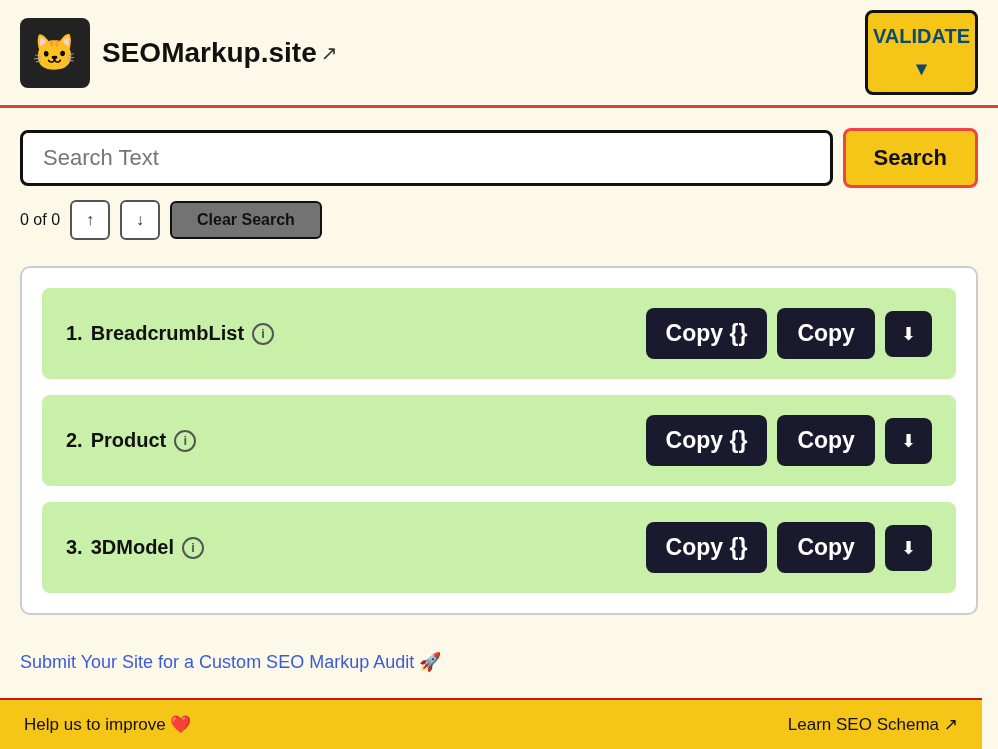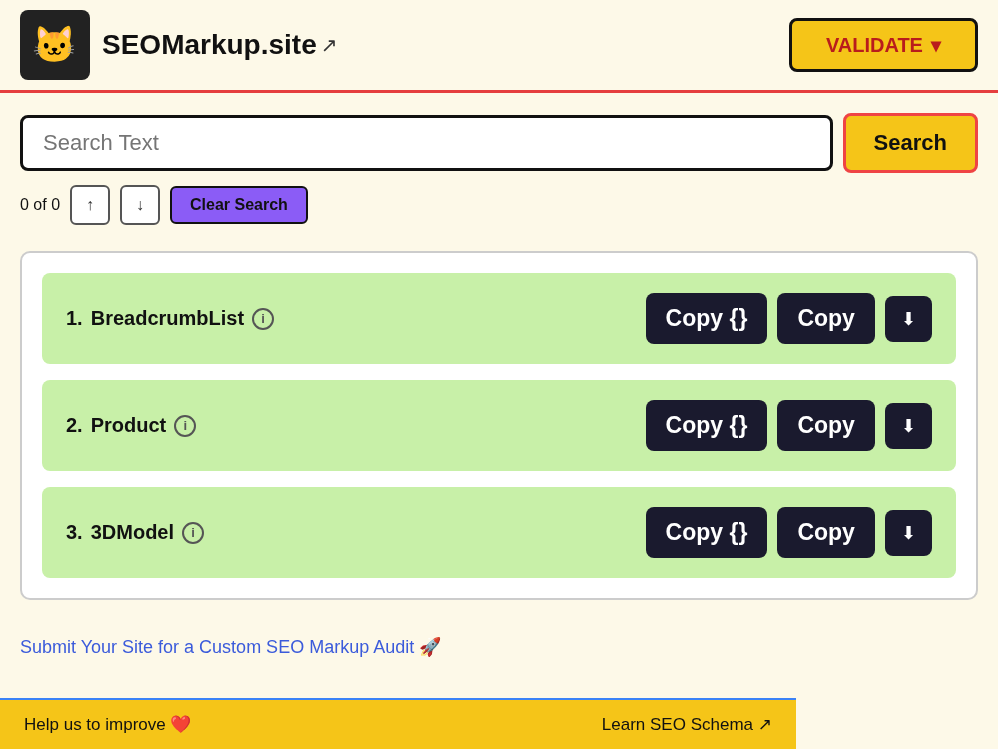--- a/index.html
+++ b/index.html
@@ -54,28 +54,29 @@
 
     .external-icon {
       font-size: 20px;
       color: #333;
     }
 
     .validate-btn {
       background: #f5c518;
       border: 3px solid #111;
       border-radius: 8px;
-      padding: 12px 34px;
+      padding: 12px 5px;
       font-size: 20px;
       font-weight: 700;
       cursor: pointer;
       display: flex;
       align-items: center;
       gap: 8px;
-      color: #b91c1c;
+      color: #0c4a6e;
+      flex-direction: column;
     }
 
     
     .search-area {
       padding: 20px 20px 10px;
       background: #fdf9e8;
     }
 
     .search-row {
       display: flex;
@@ -127,24 +128,24 @@
       background: white;
       cursor: pointer;
       font-size: 16px;
       display: flex;
       align-items: center;
       justify-content: center;
       color: #333;
     }
 
     .clear-search-btn {
-      background: #8b5cf6;
+      background: #737373;
       border: 2px solid #111;
       border-radius: 6px;
-      padding: 8px 18px;
+      padding: 8px 25px;
       font-size: 16px;
       font-weight: 600;
       cursor: pointer;
       color: #111;
     }
 
     
     .main-content {
       padding: 16px 20px;
     }
@@ -231,27 +232,27 @@
       color: #3b5bdb;
       font-size: 18px;
       text-decoration: none;
     }
 
     
     .bottom-bar {
       position: fixed;
       bottom: 0;
       left: 0;
-      width: 796px;
+      width: 982px;
       background: #f5c518;
       display: flex;
       justify-content: space-between;
       align-items: center;
       padding: 14px 24px;
-      border-top: 2px solid #3b82f6;
+      border-top: 2px solid #b91c1c;
     }
 
     .bottom-bar-left {
       font-size: 17px;
       font-weight: 500;
       color: #111;
     }
 
     .bottom-bar-right {
       font-size: 17px;

